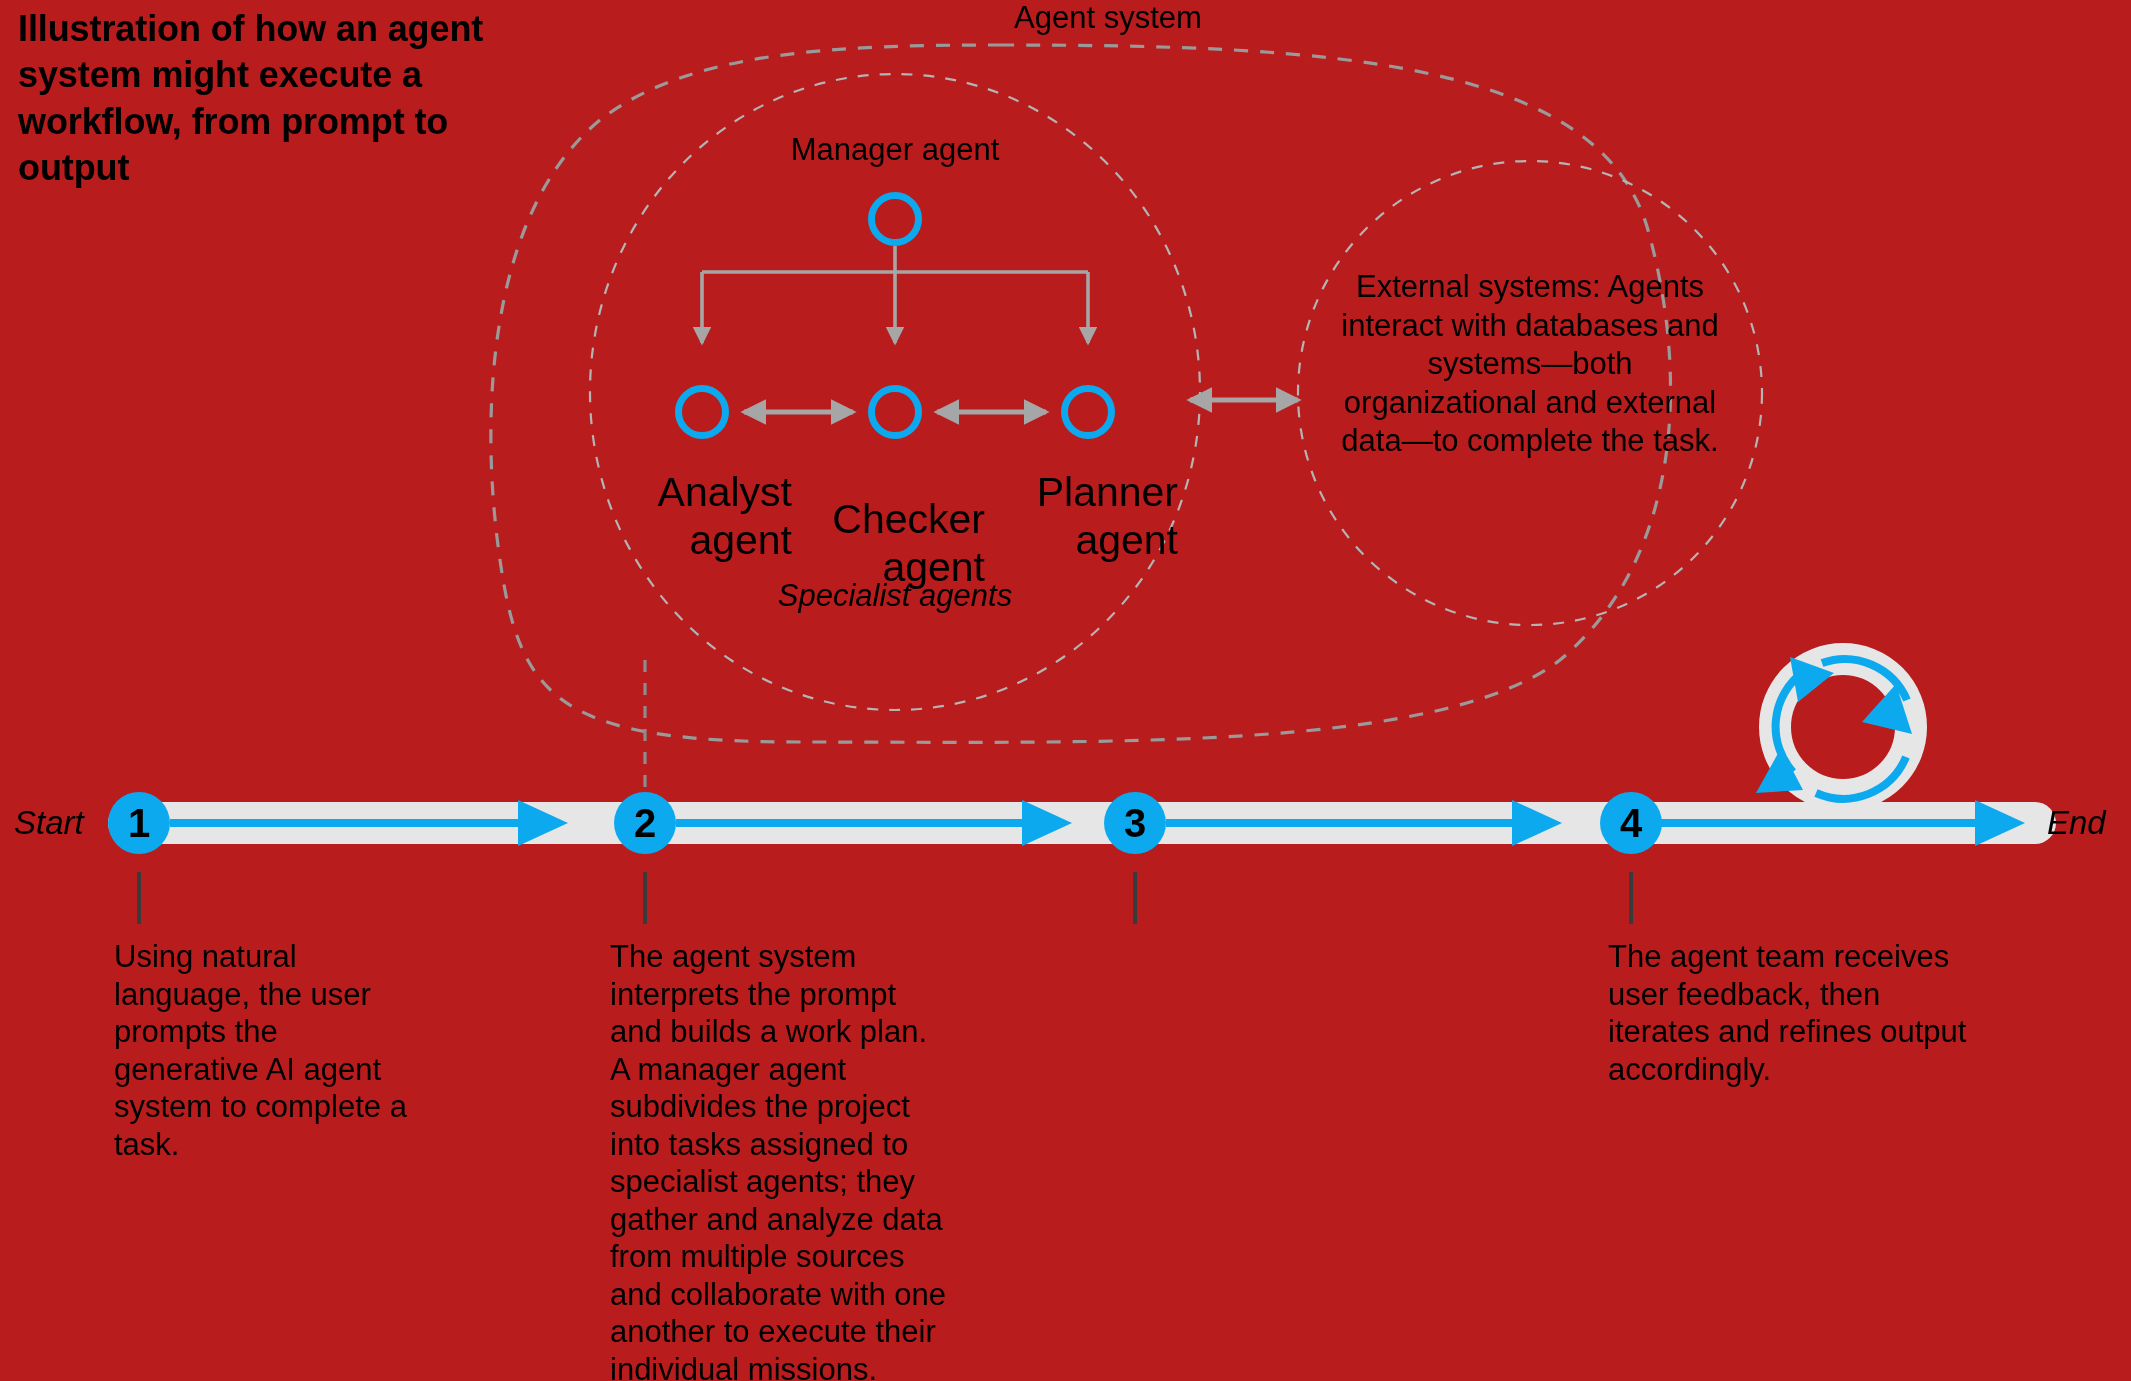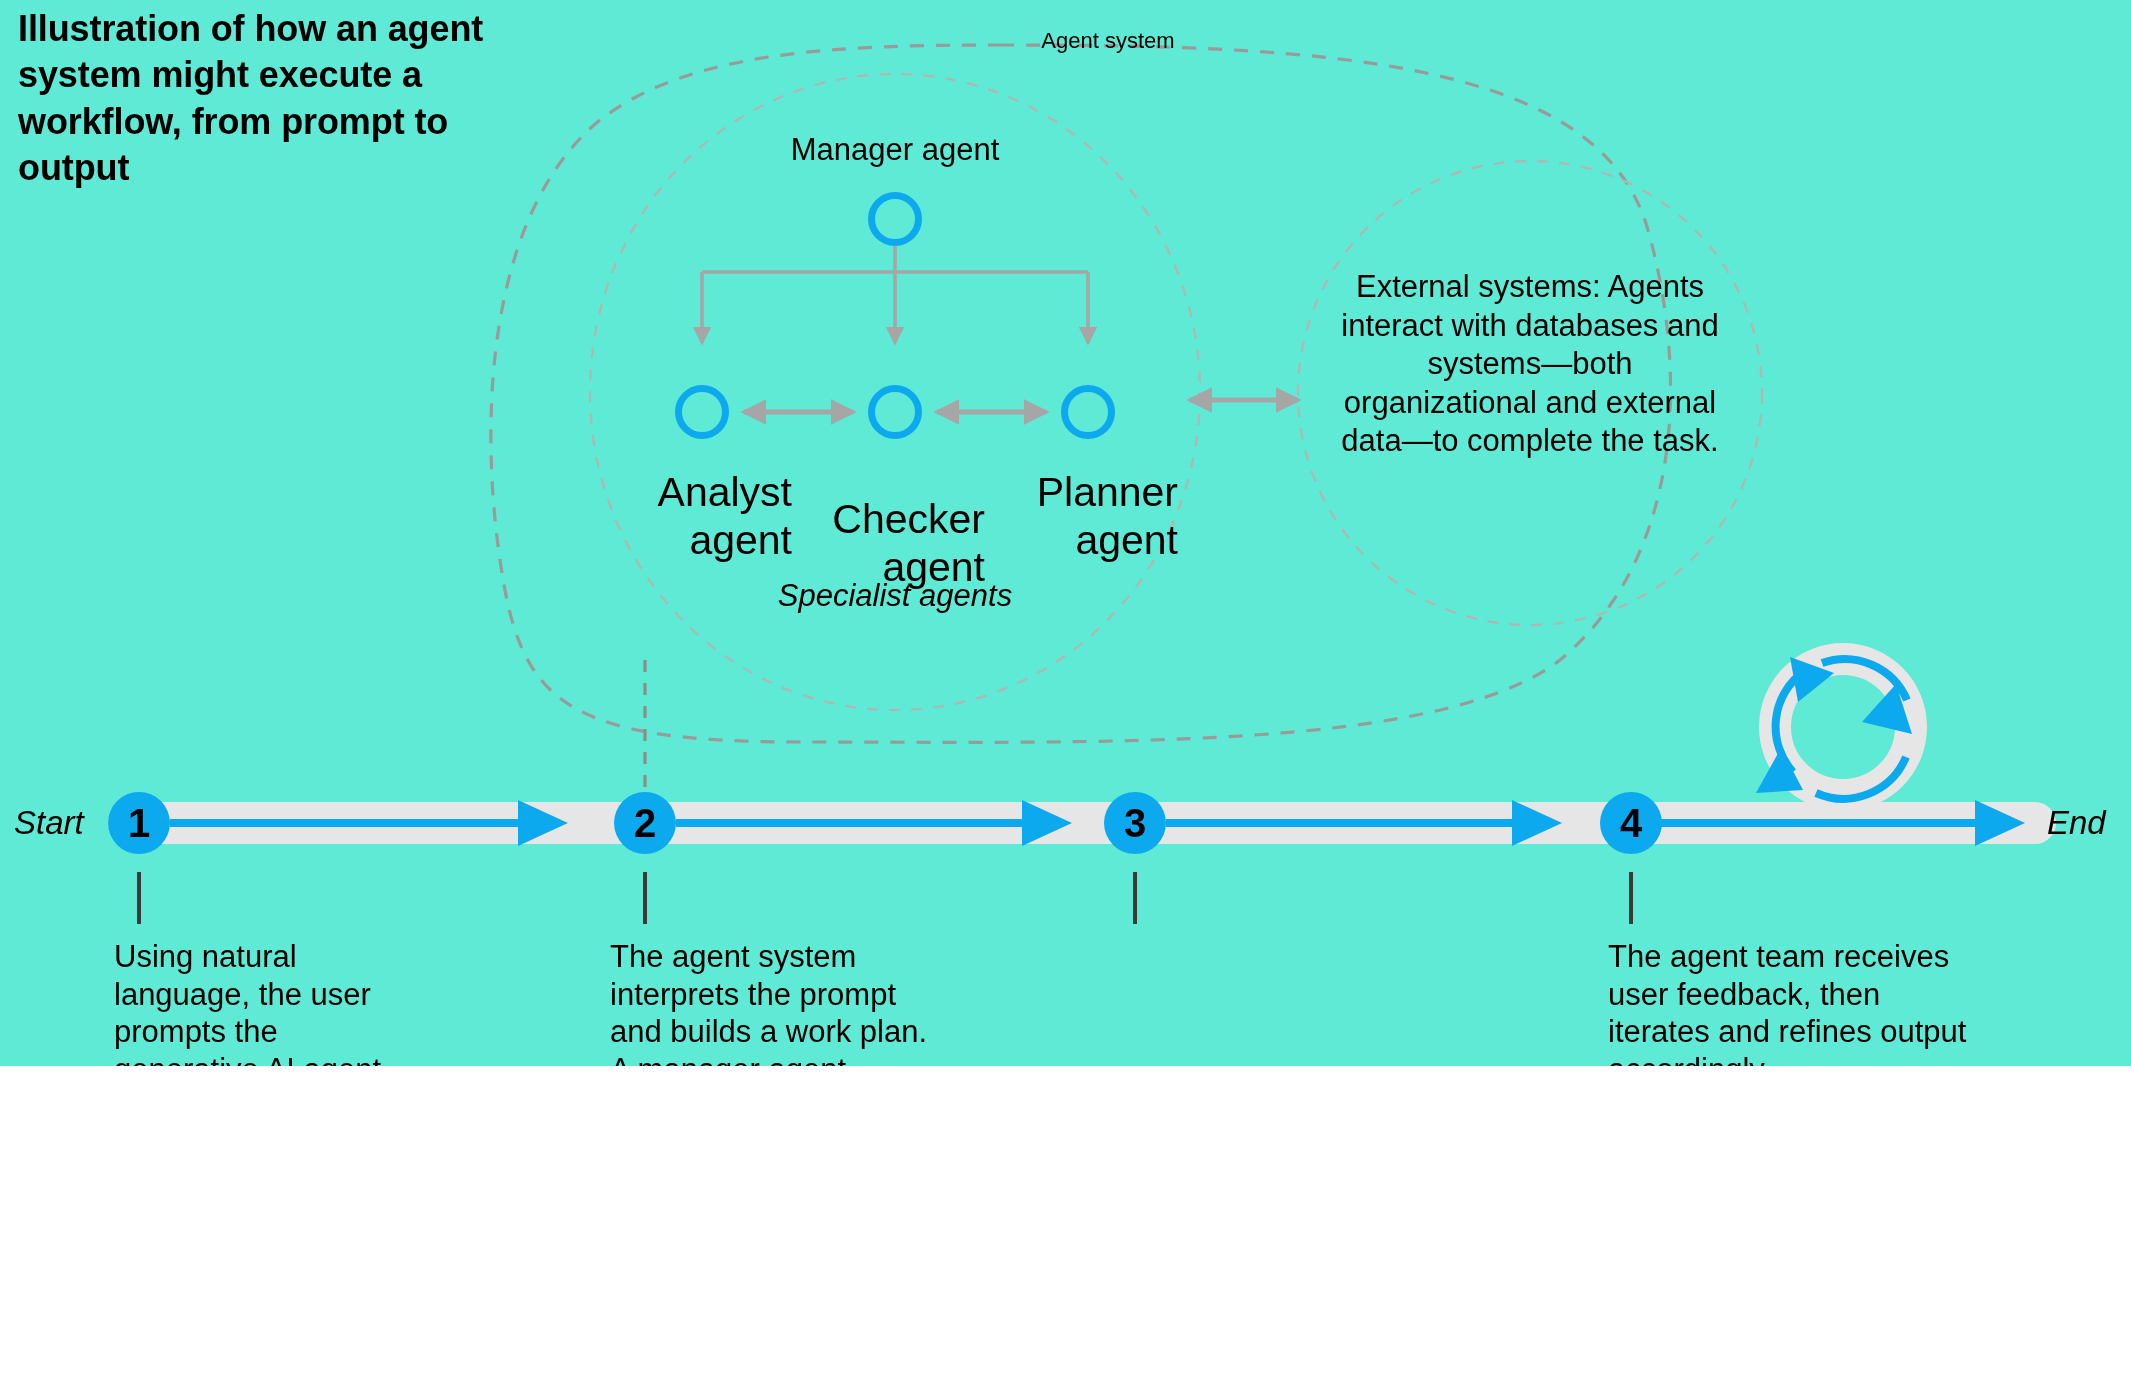--- a/index.html
+++ b/index.html
@@ -7,22 +7,22 @@
     padding: 0;
     background: #ffffff;
   }
   body {
     font-family: "Liberation Sans", sans-serif;
     -webkit-font-smoothing: antialiased;
   }
   #canvas {
     position: relative;
     width: 2131px;
-    height: 1066px;
-    background: #5eead4;
+    height: 1381px;
+    background: #b91c1c;
     overflow: hidden;
   }
   #svg-layer {
     position: absolute;
     left: 0;
     top: 0;
     width: 2131px;
     height: 1381px;
   }
 
@@ -47,23 +47,22 @@
     line-height: 1.16;
     text-align: center;
     white-space: pre-line;
   }
   .dlabel.italic { font-style: italic; }
 
   #agent-system-title {
     left: 958px;
     top: 0px;
     width: 300px;
-    font-size: 22px;
+    font-size: 31px;
     text-align: center;
-    margin-top: 28px;
   }
   #manager-agent-label {
     left: 745px;
     top: 132px;
     width: 300px;
     font-size: 31px;
   }
   #specialist-agents-label {
     left: 745px;
     top: 578px;

